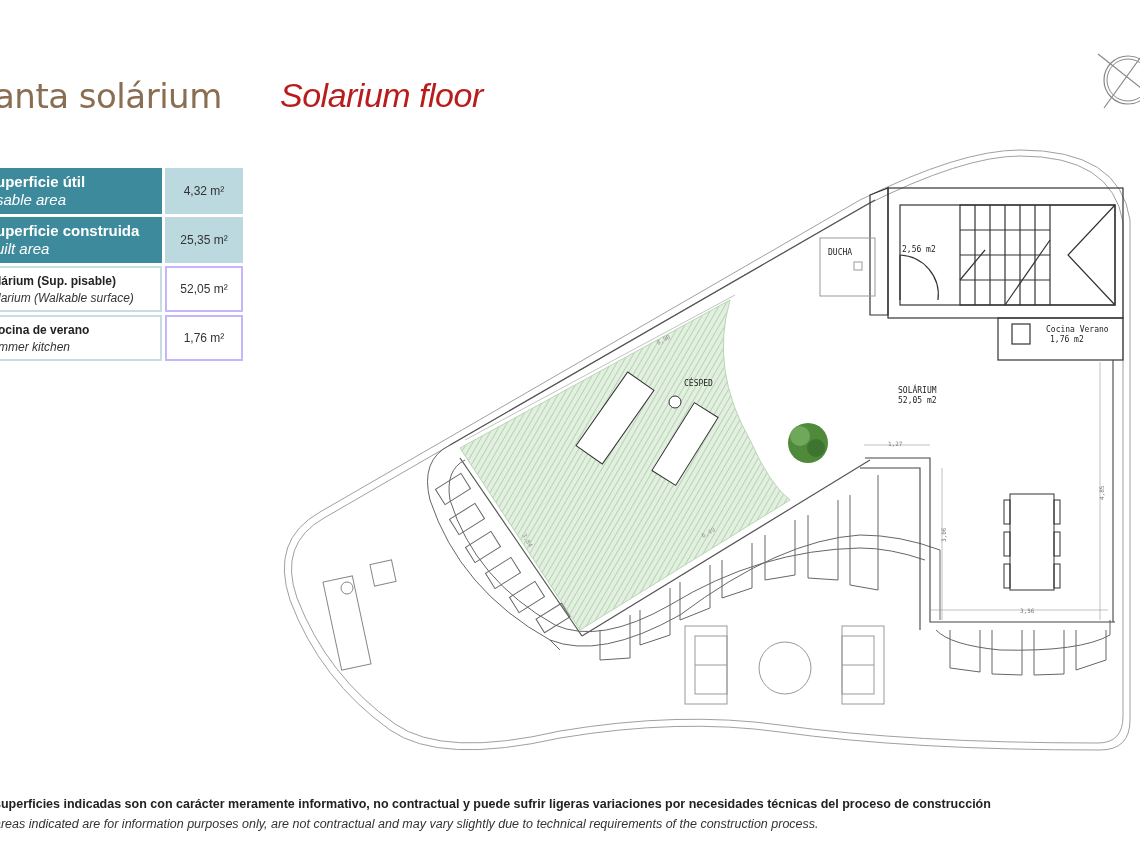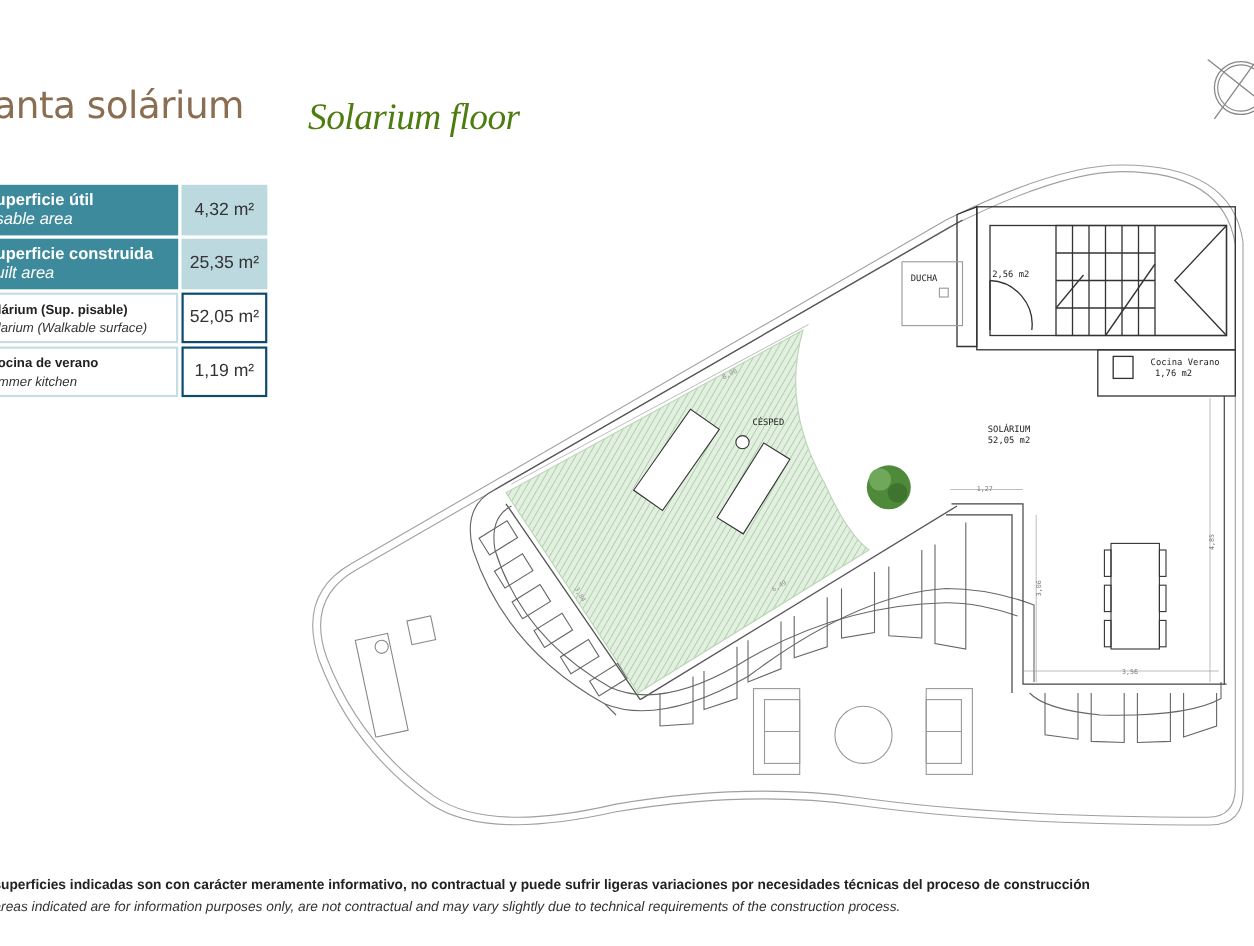--- a/index.html
+++ b/index.html
@@ -1,27 +1,27 @@
 <!DOCTYPE html>
 <html><head>
 <meta charset="utf-8">
 <style>
   html,body{margin:0;padding:0;background:#ffffff;}
   body{width:1140px;height:860px;position:relative;overflow:hidden;font-family:"Liberation Sans",sans-serif;}
   .title-es{position:absolute;left:-6px;top:76px;font-size:34px;color:#8a6e52;letter-spacing:-0.5px;white-space:nowrap;font-family:"DejaVu Sans",sans-serif;}
-  .title-en{position:absolute;left:280px;top:76px;font-size:34px;color:#4d7c0f;font-style:italic;letter-spacing:-0.5px;white-space:nowrap;font-family:Liberation Serif, serif;margin-top:12px;}
+  .title-en{position:absolute;left:280px;top:76px;font-size:34px;color:#b91c1c;font-style:italic;letter-spacing:-0.5px;white-space:nowrap;font-family:Liberation Sans, sans-serif;}
   .compass{position:absolute;left:1096px;top:48px;}
   .table{position:absolute;left:-10px;top:168px;width:256px;}
   .row{display:flex;height:46px;margin-bottom:3px;}
   .cell-label{width:172px;box-sizing:border-box;padding:5px 0 0 6px;margin-right:3px;}
-  .cell-value{width:78px;box-sizing:border-box;display:flex;align-items:center;justify-content:center;font-size:16px;color:#333;}
+  .cell-value{width:78px;box-sizing:border-box;display:flex;align-items:center;justify-content:center;font-size:12px;color:#333;}
   .row.dark .cell-label{background:#3d8a9c;color:#fff;}
   .row.dark .cell-value{background:#bcd9df;}
   .row.light .cell-label{background:#fff;border:2px solid #c7dde2;color:#222;}
-  .row.light .cell-value{background:#fff;border:2px solid #0c4a6e;text-align:center;}
+  .row.light .cell-value{background:#fff;border:2px solid #c4b5fd;text-align:center;}
   .l1{font-size:15px;font-weight:bold;white-space:nowrap;overflow:hidden;line-height:18px;}
   .l2{font-size:15px;font-style:italic;white-space:nowrap;overflow:hidden;line-height:18px;}
   .row.light .l1{font-size:12px;line-height:17px;}
   .row.light .l2{font-size:12px;line-height:17px;color:#333;}
   .plan{position:absolute;left:260px;top:140px;}
   .footer{position:absolute;left:-6px;top:797px;width:1160px;}
   .f1{font-size:12.5px;font-weight:bold;color:#222;white-space:nowrap;}
   .f2{font-size:12.5px;font-style:italic;color:#333;white-space:nowrap;margin-top:6px;}
   .plan text{font-family:"DejaVu Sans Mono",monospace;}
 </style>
@@ -58,21 +58,21 @@
       <div class="l1">lárium (Sup. pisable)</div>
       <div class="l2">larium (Walkable surface)</div>
     </div>
     <div class="cell-value">52,05 m²</div>
   </div>
   <div class="row light">
     <div class="cell-label">
       <div class="l1">ocina de verano</div>
       <div class="l2">mmer kitchen</div>
     </div>
-    <div class="cell-value">1,19 m²</div>
+    <div class="cell-value">1,76 m²</div>
   </div>
 </div>
 
 <svg class="plan" width="880" height="640" viewBox="0 0 880 640">
   <defs>
     <pattern id="hatch" width="5" height="5" patternUnits="userSpaceOnUse" patternTransform="rotate(30)">
       <rect width="5" height="5" fill="#e3efe0"></rect>
       <line x1="0" y1="0" x2="0" y2="5" stroke="#a8d0a4" stroke-width="1.6"></line>
     </pattern>
   </defs>

